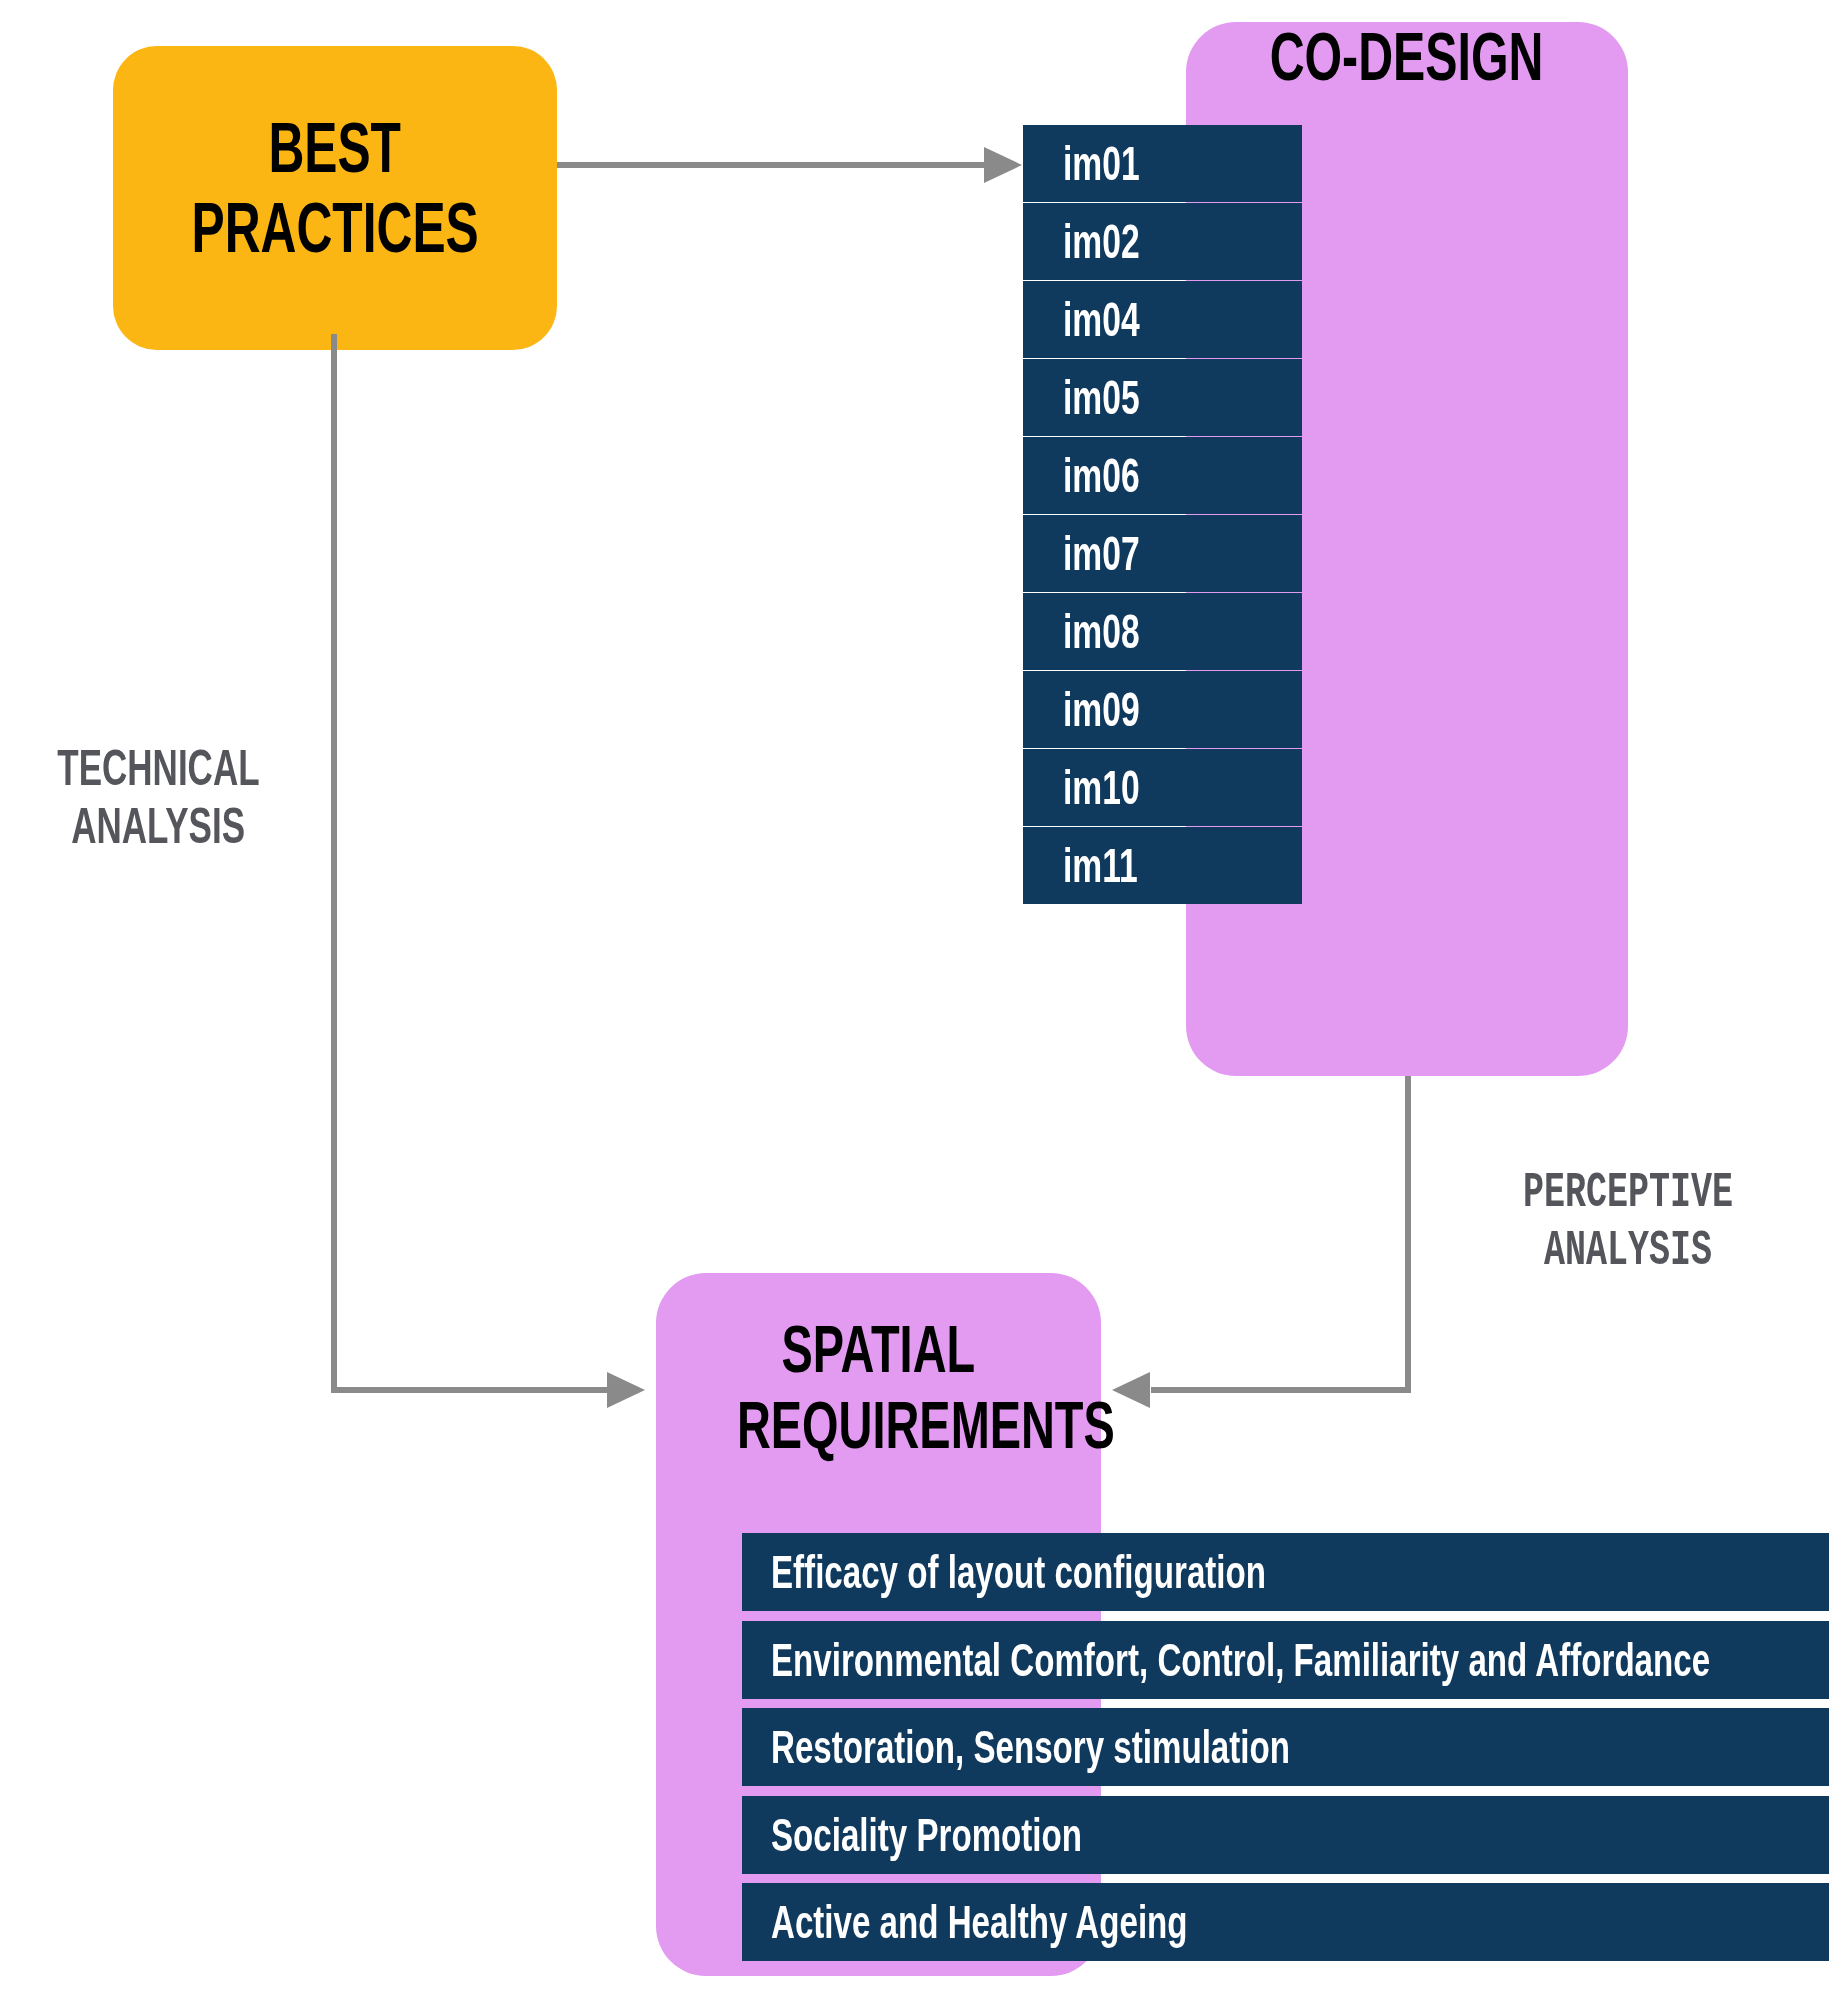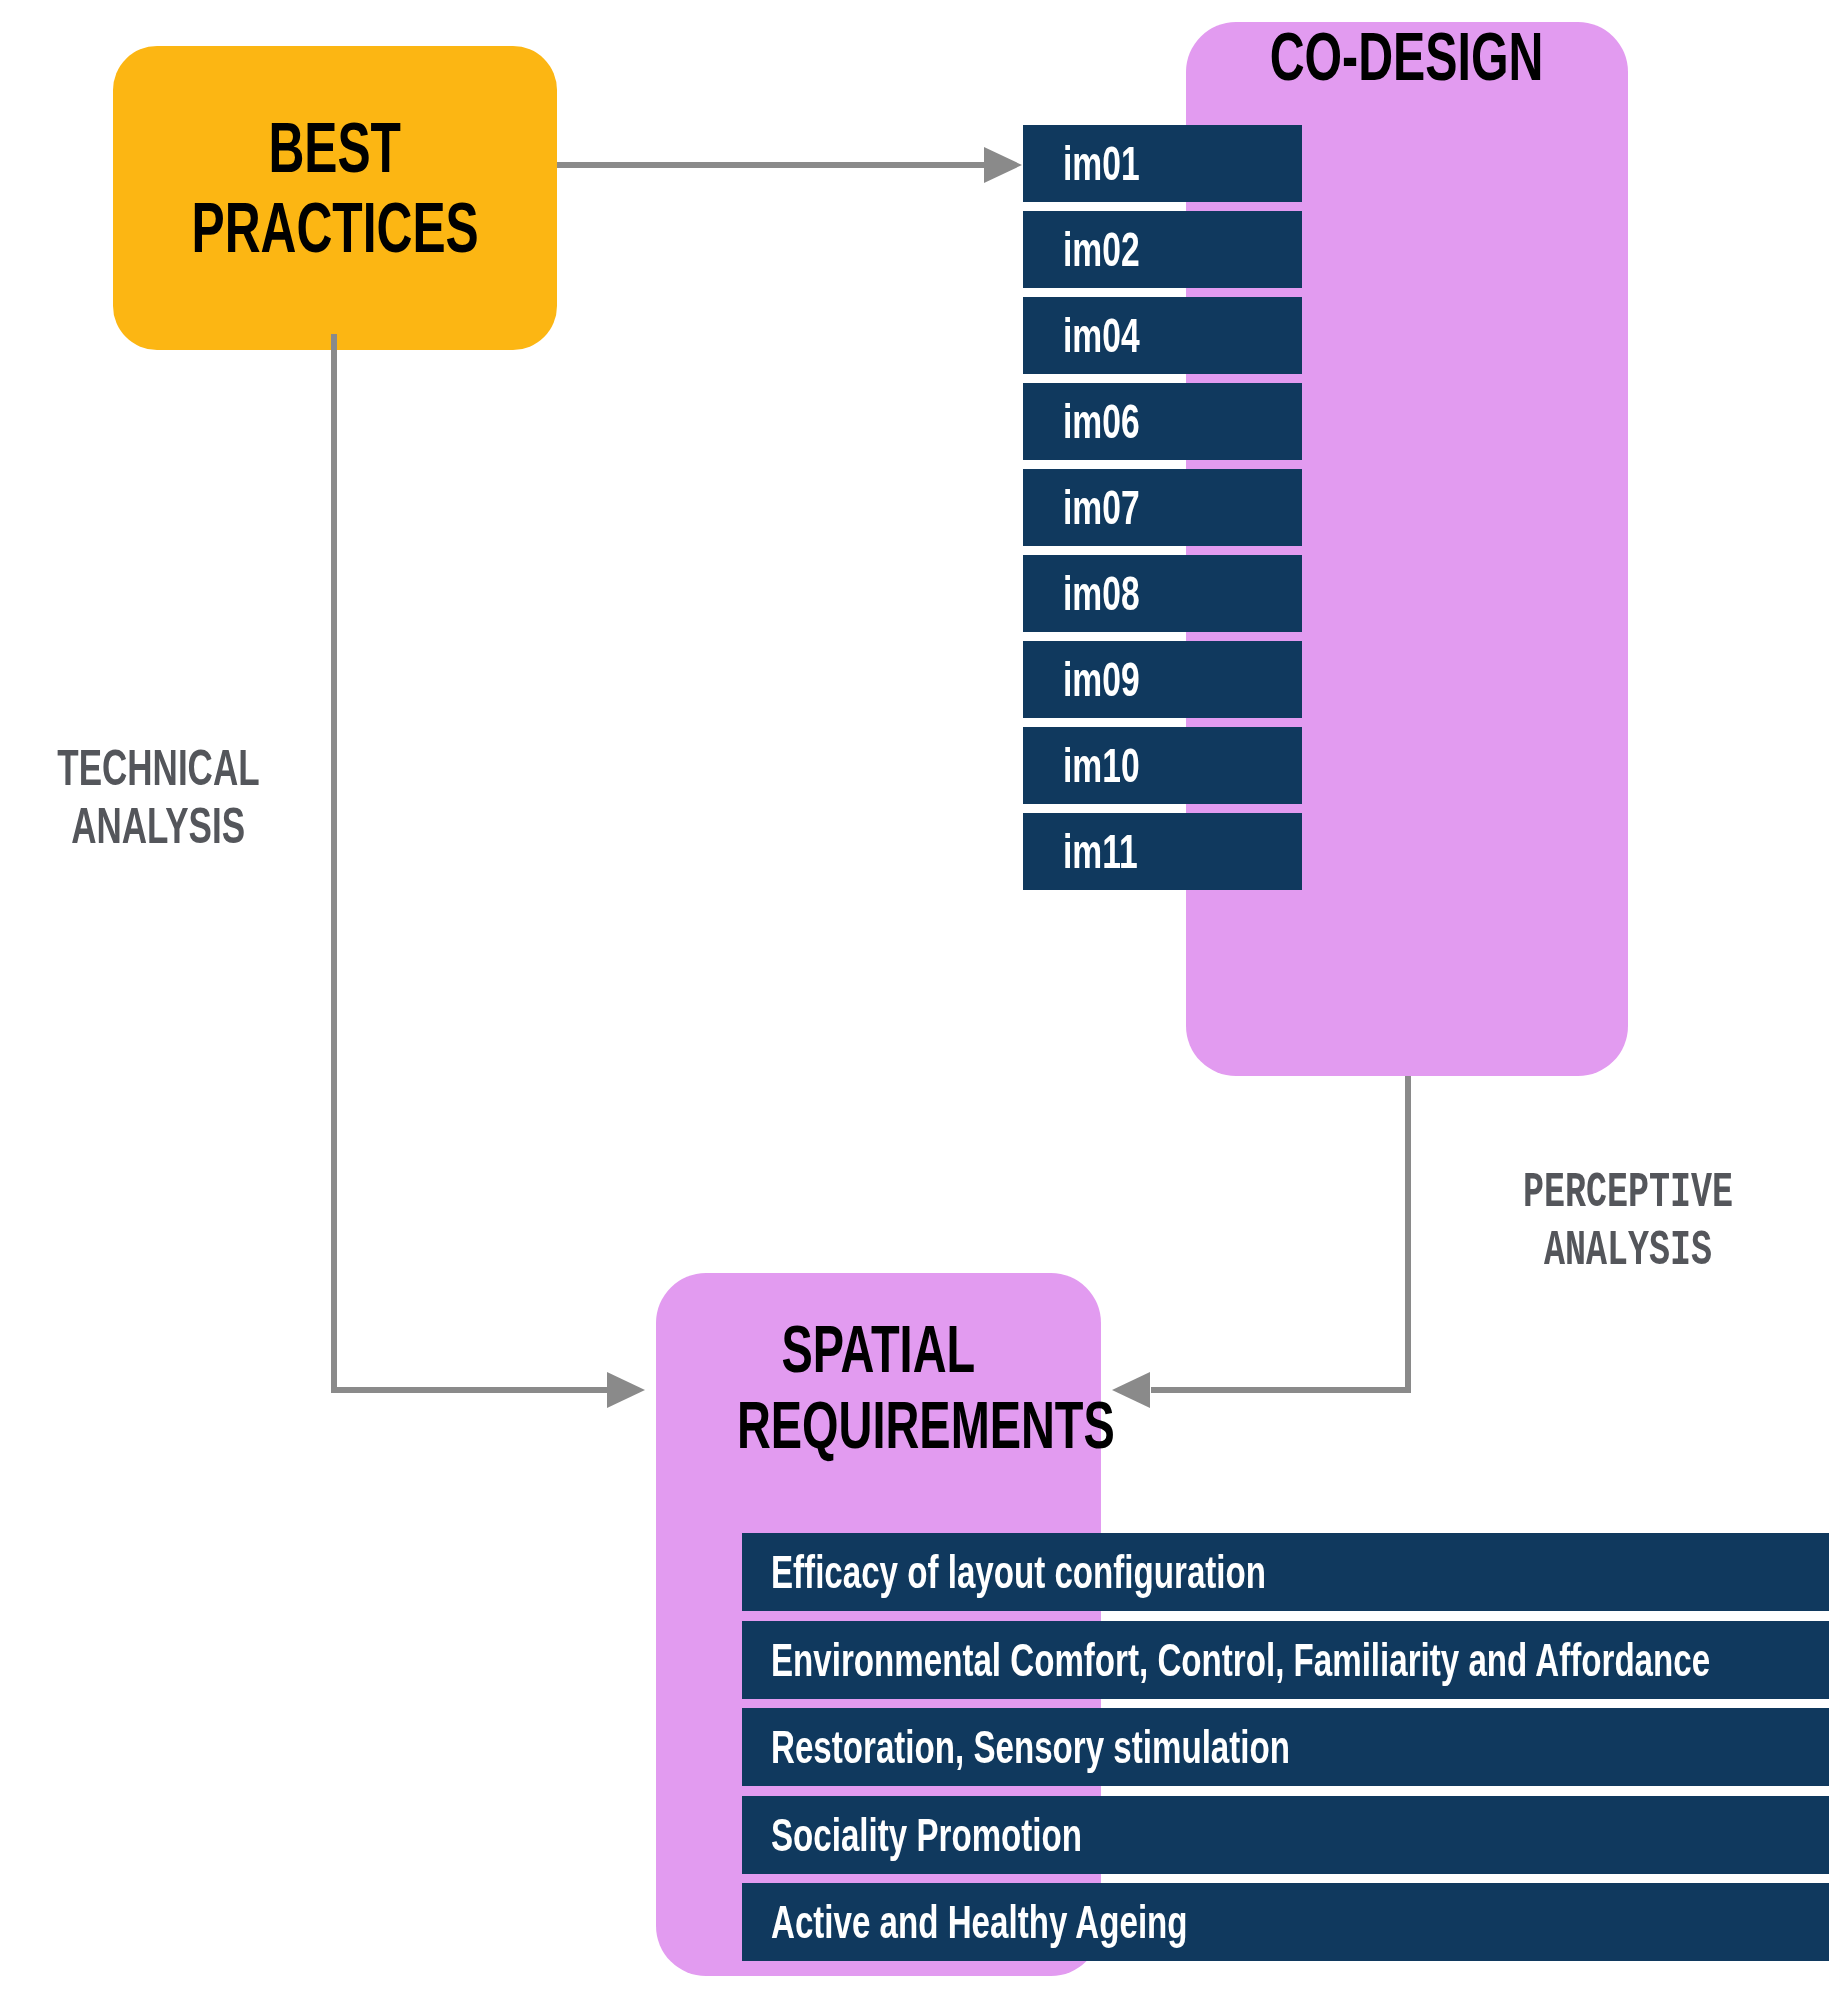--- a/index.html
+++ b/index.html
@@ -23,21 +23,21 @@
     text-align:center;color:#000;font-weight:bold;font-size:69px;line-height:1.0;
     z-index:1;
   }
   #spatial-requirements{
     left:656px;top:1273px;width:445px;height:703px;border-radius:50px;background:#E29BF0;
     text-align:center;padding-top:38px;color:#000;font-weight:bold;font-size:67px;line-height:1.13;
     z-index:1;
   }
   #im-stack{position:absolute;left:1023px;top:125px;width:279px;z-index:2;}
   .im-bar{
-    box-sizing:border-box;height:77px;margin-bottom:9px;background:#10395E;
+    box-sizing:border-box;height:77px;margin-bottom:1px;background:#10395E;
     display:flex;align-items:center;padding-left:40px;
     color:#fff;font-weight:bold;font-size:48px;
   }
   #req-stack{position:absolute;left:742px;top:1501px;width:1087px;z-index:2;margin-top:32px;}
   .req-bar{
     box-sizing:border-box;height:78px;margin-bottom:9.6px;background:#10395E;
     display:flex;align-items:center;padding-left:29px;
     color:#fff;font-weight:bold;font-size:46px;
   }
   .edge-label{
@@ -72,20 +72,23 @@
 
   <div id="im-stack">
     <div class="im-bar">
         <span class="cond-left">im01</span>
       </div>
     <div class="im-bar">
         <span class="cond-left">im02</span>
       </div>
     <div class="im-bar">
         <span class="cond-left">im04</span>
+      </div>
+    <div class="im-bar">
+        <span class="cond-left">im05</span>
       </div>
     <div class="im-bar">
         <span class="cond-left">im06</span>
       </div>
     <div class="im-bar">
         <span class="cond-left">im07</span>
       </div>
     <div class="im-bar">
         <span class="cond-left">im08</span>
       </div>

